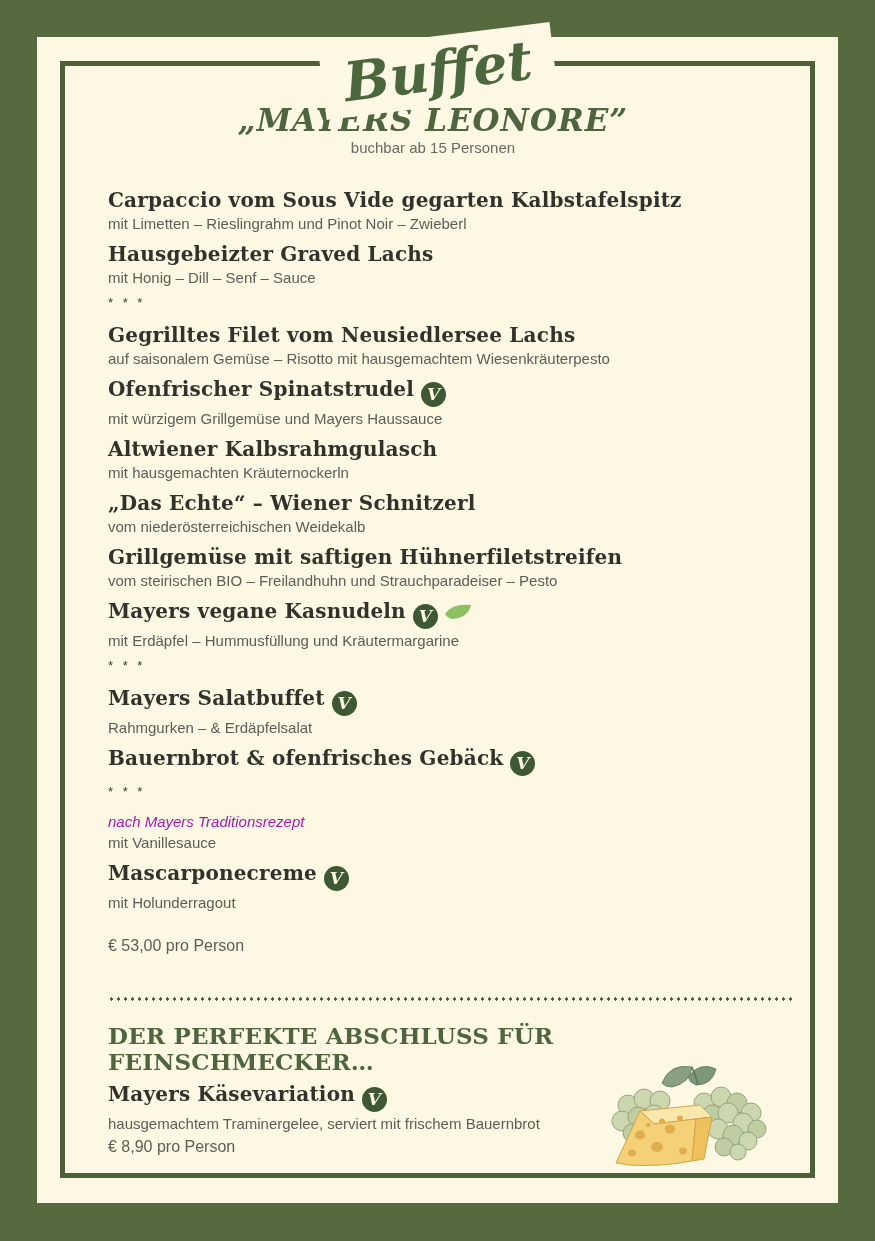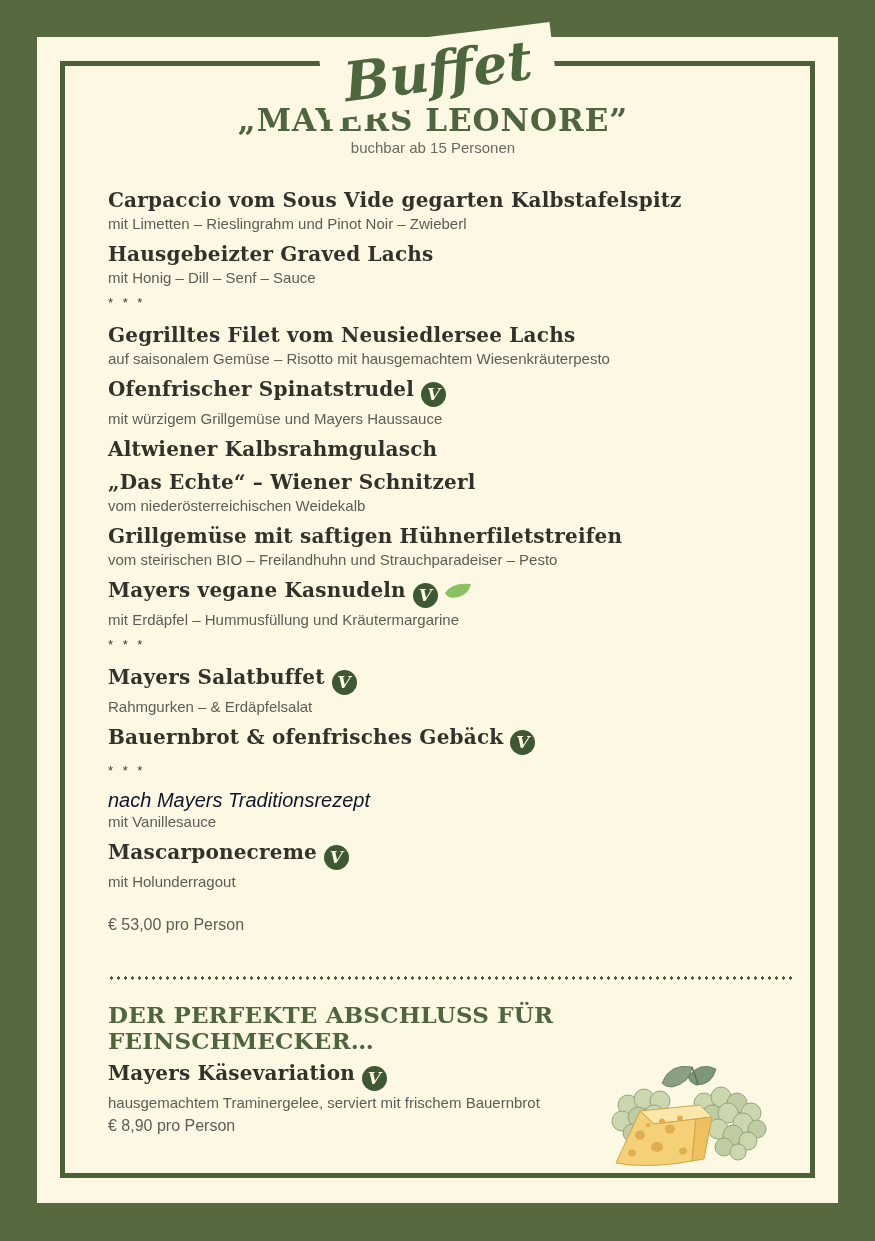--- a/index.html
+++ b/index.html
@@ -7,28 +7,28 @@
         font-family:"Liberation Sans",sans-serif;}
   .sheet{position:absolute;left:37px;top:37px;width:801px;height:1166px;background:#fcf8e3;}
   .inner-border{position:absolute;left:23px;top:24px;right:23px;bottom:25px;
         border:5px solid #4c6138;pointer-events:none;}
   .script-title{position:absolute;top:-1px;left:50%;transform:translateX(-50%) rotate(-7deg);
         background:#fcf8e3;padding:0 22px;color:#4c663d;z-index:2;
         font-family:"DejaVu Serif",serif;font-style:italic;font-weight:bold;
         font-size:54px;line-height:70px;}
   .content{position:absolute;left:71px;top:64px;width:660px;z-index:1;}
   .title{font-family:"DejaVu Serif",serif;font-weight:bold;color:#4e6540;
-        font-size:31px;line-height:38px;text-align:center;letter-spacing:1px;width:680px;margin-left:-15px;}
+        font-size:31px;line-height:38px;text-align:center;letter-spacing:1px;width:680px;margin-left:-15px;font-style:italic;}
   .subtitle{text-align:center;color:#6a6a60;font-size:15px;width:680px;margin-left:-15px;}
   .menu{margin-top:32px;}
   .item{margin-bottom:9px;}
   .item-name{font-family:"DejaVu Serif",serif;font-weight:bold;color:#32322a;
         font-size:20px;line-height:24px;letter-spacing:.2px;}
   .item-desc{margin-top:2px;color:#5d5d55;font-size:15px;line-height:19px;}
-  .item-note{margin-top:2px;color:#0f172a;font-size:20px;line-height:19px;font-style:italic;}
+  .item-note{margin-top:2px;color:#a21caf;font-size:15px;line-height:19px;font-style:italic;}
   .sep{font-size:13px;line-height:14px;color:#3a3a32;letter-spacing:3px;margin:1px 0 13px 0;}
   .price{margin-top:24px;color:#5d5d55;font-size:16px;line-height:19px;}
   .vbadge{display:inline-block;width:25px;height:25px;border-radius:50%;background:#3d5833;
         color:#fcf8e3;font-family:"DejaVu Serif",serif;font-style:italic;font-weight:bold;
         font-size:17px;line-height:25px;text-align:center;vertical-align:-4px;margin-left:7px;}
   .leaf{display:inline-block;vertical-align:-3px;margin-left:5px;}
   .dotted{margin-top:42px;height:4px;width:686px;
         background-image:radial-gradient(circle,#4c6138 1.5px,rgba(0,0,0,0) 1.8px);
         background-size:7px 4px;background-repeat:repeat-x;}
   .finale-heading{margin-top:22px;font-family:"DejaVu Serif",serif;font-weight:bold;
@@ -69,20 +69,21 @@
           <div class="item-desc">auf saisonalem Gemüse – Risotto mit hausgemachtem Wiesenkräuterpesto</div>
         </div>
 
         <div class="item">
           <div class="item-name"><span>Ofenfrischer Spinatstrudel</span><span class="vbadge">V</span></div>
           <div class="item-desc">mit würzigem Grillgemüse und Mayers Haussauce</div>
         </div>
 
         <div class="item">
           <div class="item-name">Altwiener Kalbsrahmgulasch</div>
+          <div class="item-desc">mit hausgemachten Kräuternockerln</div>
         </div>
 
         <div class="item">
           <div class="item-name">„Das Echte“ – Wiener Schnitzerl</div>
           <div class="item-desc">vom niederösterreichischen Weidekalb</div>
         </div>
 
         <div class="item">
           <div class="item-name">Grillgemüse mit saftigen Hühnerfiletstreifen</div>
           <div class="item-desc">vom steirischen BIO – Freilandhuhn und Strauchparadeiser – Pesto</div>

